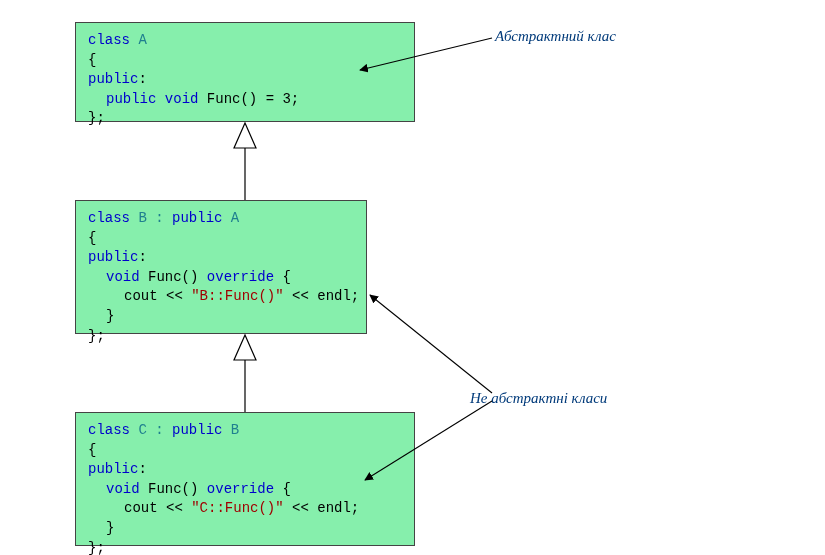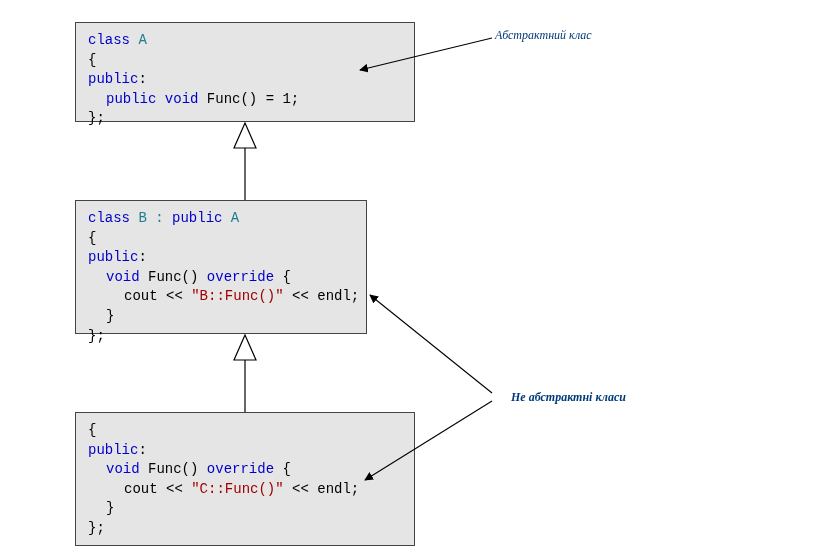--- a/index.html
+++ b/index.html
@@ -9,73 +9,74 @@
     position: relative;
     font-family: Consolas, 'Courier New', monospace;
     font-size: 14px;
     background: #fff;
   }
   .code-box {
     position: absolute;
     border: 1px solid #444;
     padding: 8px 12px;
     line-height: 1.4;
-    background: #e5e5e5;
+    background: #86efac;
   }
   .box-a { left: 75px; top: 22px;  width: 340px; height: 100px; }
   .box-b { left: 75px; top: 200px; width: 292px; height: 134px; }
   .box-c { left: 75px; top: 412px; width: 340px; height: 134px; }
 
   .kw   { color: #0000cc; }
   .type { color: #1f7f8f; }
   .str  { color: #a00000; }
 
   .note {
     position: absolute;
     font-family: 'Times New Roman', serif;
     font-style: italic;
-    font-size: 12px;
+    font-size: 15px;
     color: #003a7a;
   }
   .note1 { left: 495px; top: 28px; }
-  .note2 { left: 511px; top: 390px; font-weight: bold; }
+  .note2 { left: 470px; top: 390px; }
 
   svg.overlay {
     position: absolute;
     left: 0; top: 0;
     width: 825px; height: 555px;
     pointer-events: none;
   }
   .ind0 { padding-left: 0; }
   .ind1 { padding-left: 18px; }
   .ind2 { padding-left: 36px; }
   .line { white-space: pre; }
 </style>
 </head>
 <body>
 
 <div class="code-box box-a">
   <div class="line ind0"><span class="kw">class</span><span class="type"> A</span></div>
   <div class="line ind0"><span>{</span></div>
   <div class="line ind0"><span class="kw">public</span><span>:</span></div>
-  <div class="line ind1"><span class="kw">public</span><span> </span><span class="kw">void</span><span> Func() = 1;</span></div>
+  <div class="line ind1"><span class="kw">public</span><span> </span><span class="kw">void</span><span> Func() = 3;</span></div>
   <div class="line ind0"><span>};</span></div>
 </div>
 
 <div class="code-box box-b">
   <div class="line ind0"><span class="kw">class</span><span class="type"> B : </span><span class="kw">public</span><span class="type"> A</span></div>
   <div class="line ind0"><span>{</span></div>
   <div class="line ind0"><span class="kw">public</span><span>:</span></div>
   <div class="line ind1"><span class="kw">void</span><span> Func() </span><span class="kw">override</span><span> {</span></div>
   <div class="line ind2"><span>cout &lt;&lt; </span><span class="str">"B::Func()"</span><span> &lt;&lt; endl;</span></div>
   <div class="line ind1"><span>}</span></div>
   <div class="line ind0"><span>};</span></div>
 </div>
 
 <div class="code-box box-c">
+  <div class="line ind0"><span class="kw">class</span><span class="type"> C : </span><span class="kw">public</span><span class="type"> B</span></div>
   <div class="line ind0"><span>{</span></div>
   <div class="line ind0"><span class="kw">public</span><span>:</span></div>
   <div class="line ind1"><span class="kw">void</span><span> Func() </span><span class="kw">override</span><span> {</span></div>
   <div class="line ind2"><span>cout &lt;&lt; </span><span class="str">"C::Func()"</span><span> &lt;&lt; endl;</span></div>
   <div class="line ind1"><span>}</span></div>
   <div class="line ind0"><span>};</span></div>
 </div>
 
 <div class="note note1">Абстрактний клас</div>
 <div class="note note2">Не абстрактні класи</div>

